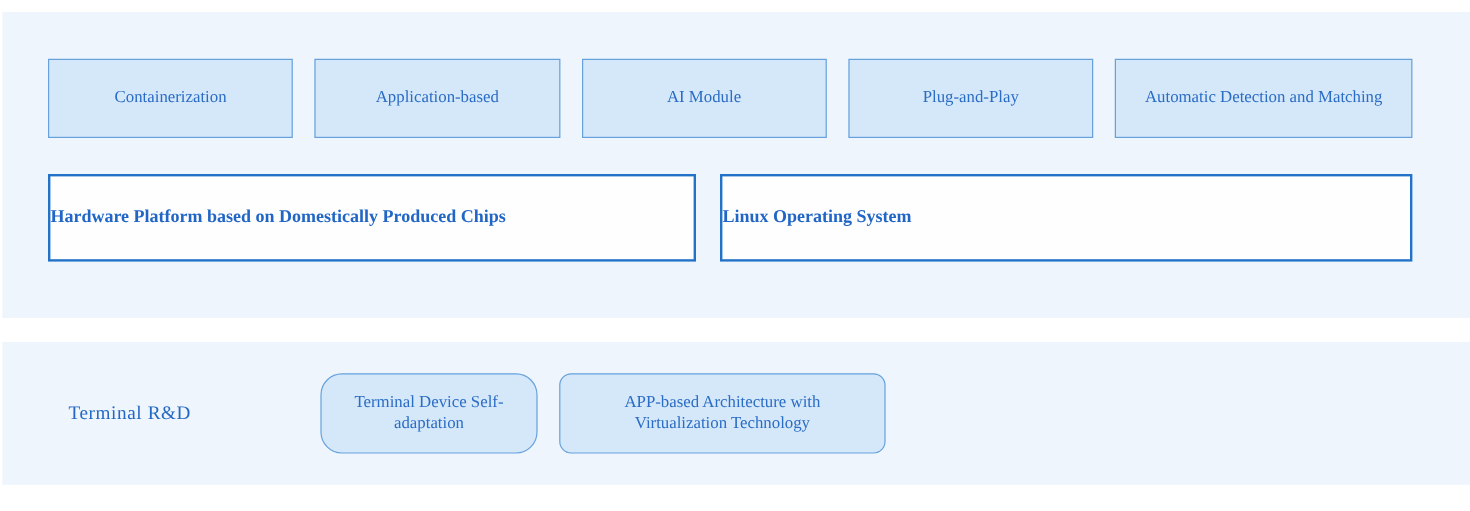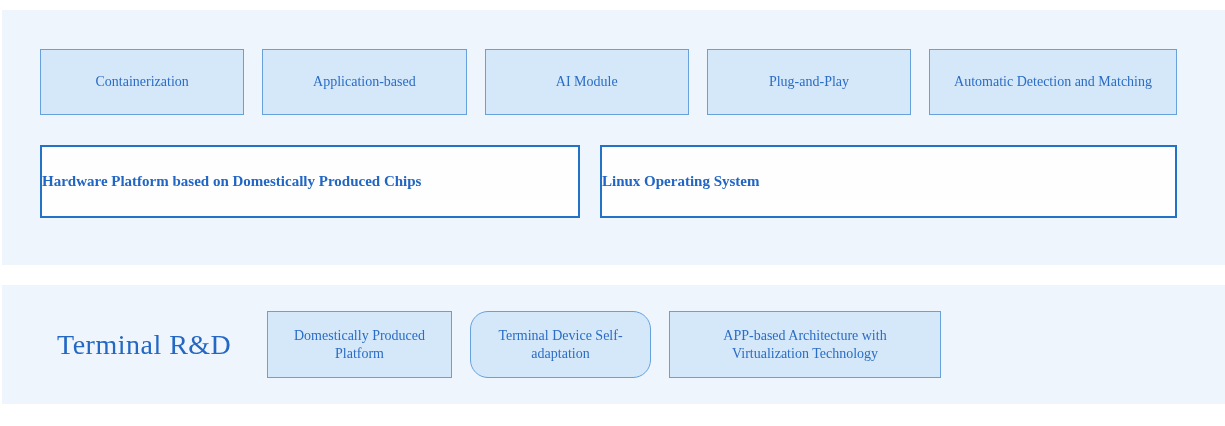--- a/index.html
+++ b/index.html
@@ -72,34 +72,34 @@
     text-align: center;
     color: #2166c5;
     font-size: 15px;
     font-weight: bold;
   }
   .platform-box.left  { flex: 0 0 540px; }
   .platform-box.right { flex: 1 1 auto; }
   .lower-title {
     flex: 0 0 210px;
     color: #2468c4;
-    font-size: 28px;
+    font-size: 16px;
     letter-spacing: 0.5px;
   }
   .lower-boxes {
     display: flex;
     gap: 18px;
   }
   .lower-boxes .feature-box {
     height: 67px;
     flex: none;
   }
   .lower-boxes .feature-box.b0 { width: 185px; }
   .lower-boxes .feature-box.b1 { width: 181px; border-radius: 18px; }
-  .lower-boxes .feature-box.b2 { width: 272px; }
+  .lower-boxes .feature-box.b2 { width: 272px; border-radius: 10px; }
 </style>
 </head>
 <body>
 
 <div class="canvas">
 
   <div class="band band-upper">
 
     <div class="feature-row">
       <div class="feature-box">
@@ -126,23 +126,20 @@
       <div class="platform-box right">
         <span>Linux Operating System</span>
       </div>
     </div>
 
   </div>
 
   <div class="band band-lower">
     <div class="lower-title">Terminal R&amp;D</div>
     <div class="lower-boxes">
-      <div class="feature-box b0">
-        <span>Domestically Produced Platform</span>
-      </div>
       <div class="feature-box b1">
         <span>Terminal Device Self-adaptation</span>
       </div>
       <div class="feature-box b2">
         <span>APP-based Architecture with Virtualization Technology</span>
       </div>
     </div>
   </div>
 
 </div>

